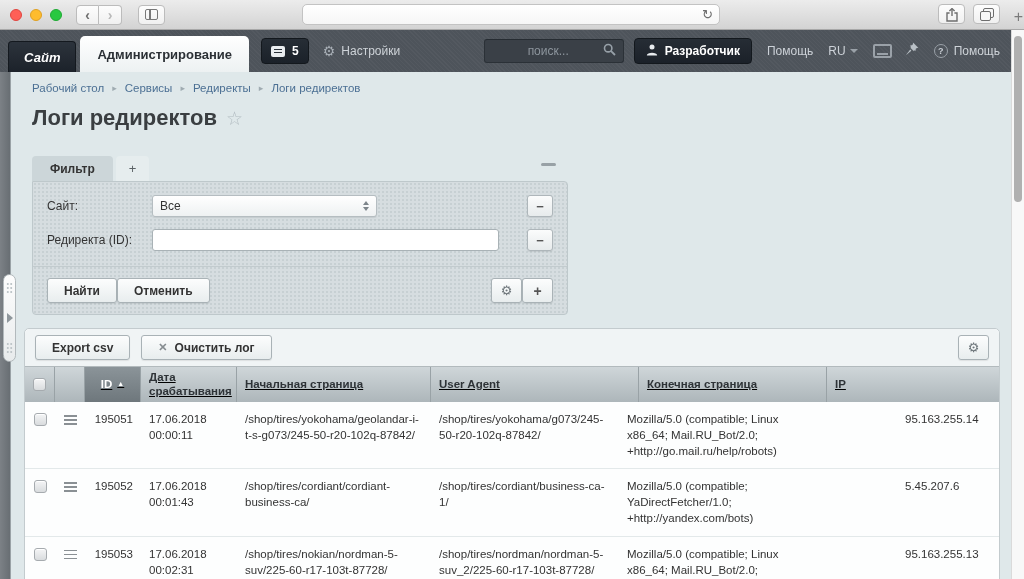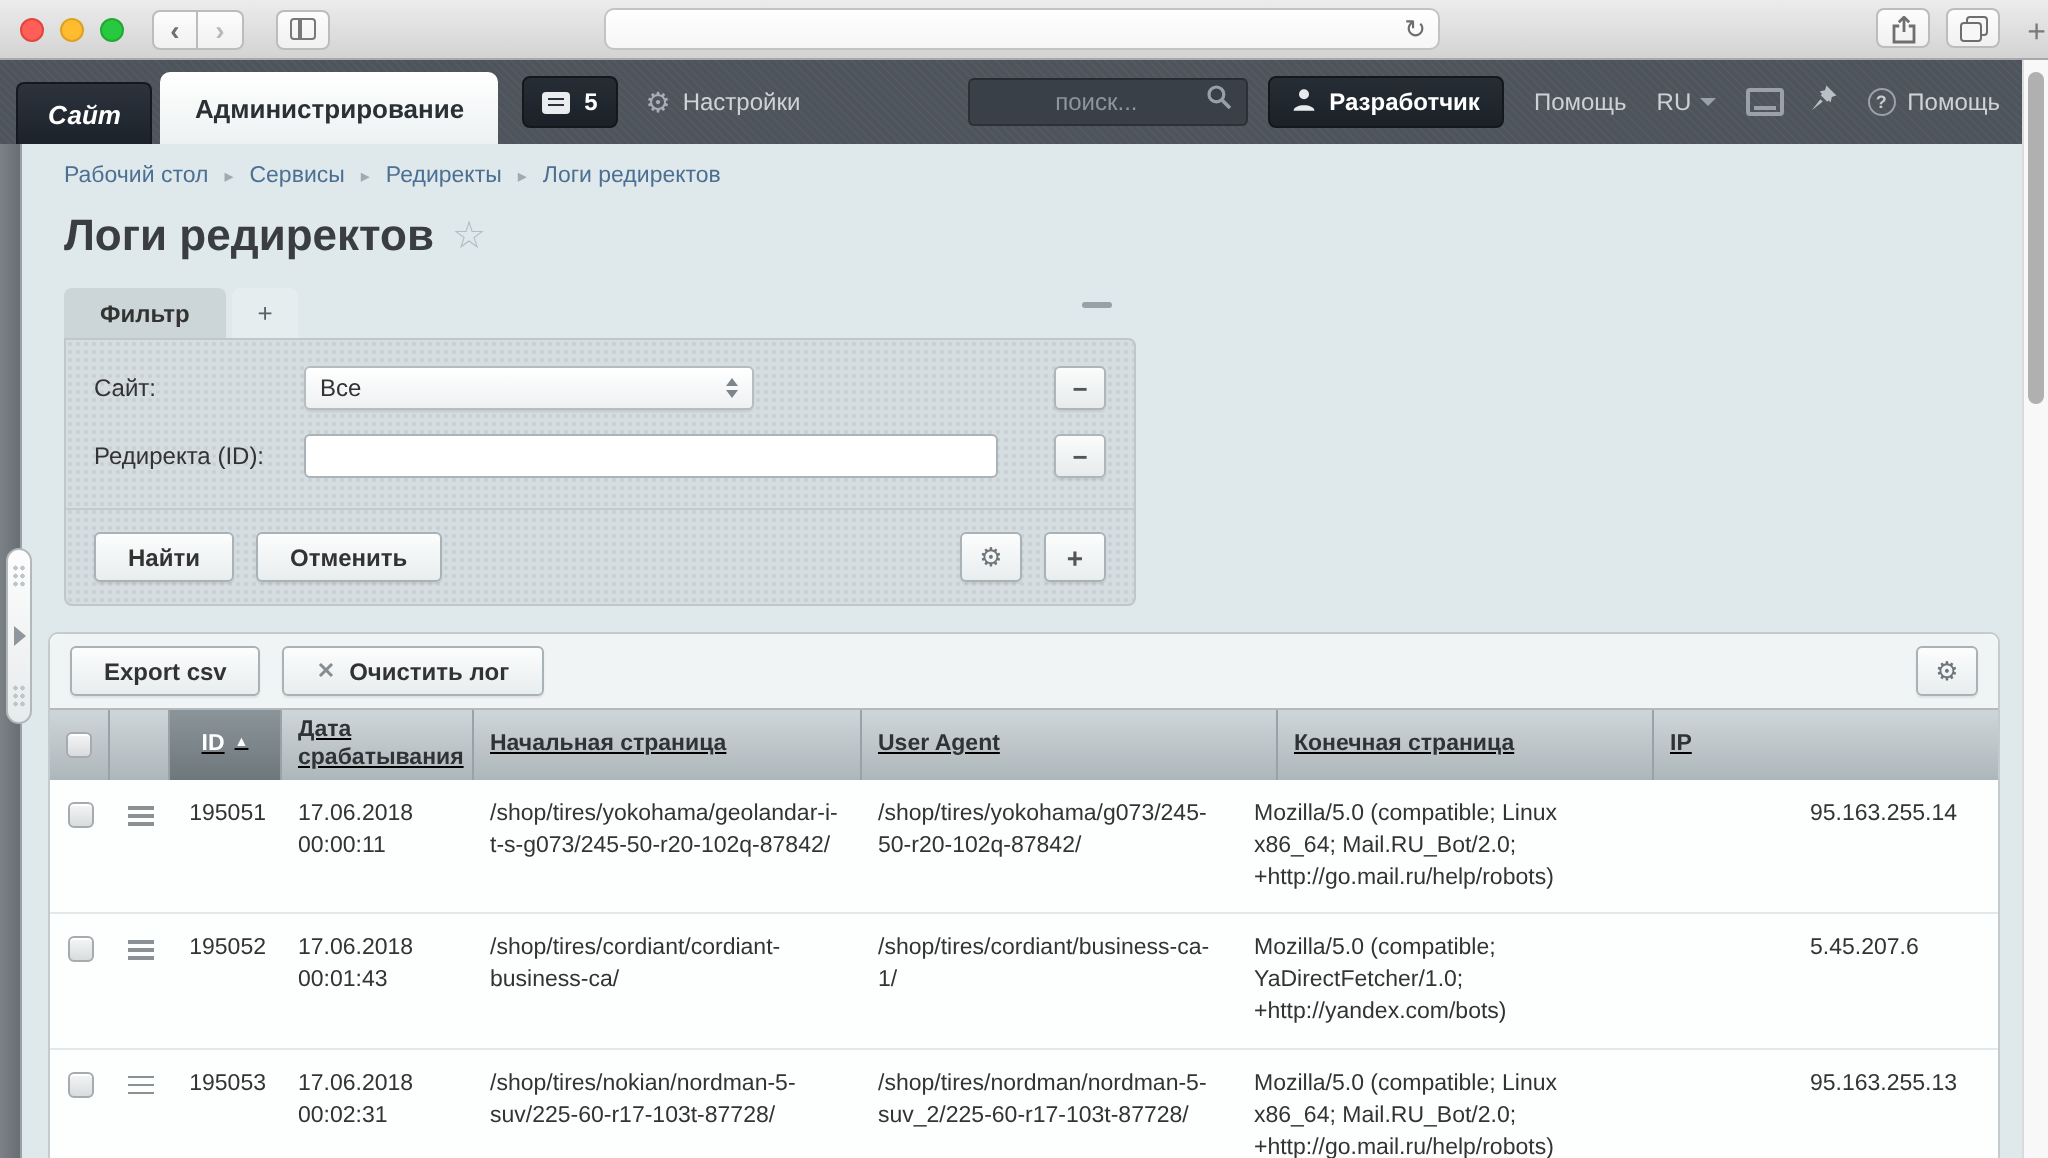--- a/index.html
+++ b/index.html
@@ -93,21 +93,21 @@
   .inner { padding:10px 11px 0 32px; }
 
   .breadcrumb { display:flex; align-items:center; font-size:11.5px; }
   .bc-link { color:#4c7094; }
   .bc-sep { color:#9fabb1; font-size:9px; margin:0 8px; }
   .page-head { margin-top:11px; display:flex; align-items:center; gap:9px; }
   .page-title { font-size:22px; font-weight:bold; color:#3a3e41; }
   .fav-star { color:#b3bdc2; font-size:19px; }
 
   
-  .filter-wrap { position:relative; margin-top:13px; width:536px; }
+  .filter-wrap { position:relative; margin-top:25px; width:536px; }
   .filter-tabs { display:flex; align-items:flex-end; }
   .ftab { height:25px; display:flex; align-items:center; padding:0 18px; border-radius:4px 4px 0 0;
     font-size:12px; }
   .ftab.active { background:#ccd6d9; font-weight:bold; color:#333; }
   .ftab.add { background:#e6edee; color:#5a6165; margin-left:3px; padding:0 13px; font-size:13px; }
   .filter-min { position:absolute; right:12px; top:7px; width:15px; height:3px; background:#98a1a6; border-radius:2px; }
   .filter-panel { background:#d6dde0;
     background-image:radial-gradient(#c7d0d3 1px, transparent 1.1px); background-size:4px 4px;
     border:1px solid #bec8cb; border-radius:0 4px 4px 4px; }
   .ffields { padding:13px 14px 3px 14px; }
@@ -119,21 +119,21 @@
   .fselect .sel-text { flex:1; }
   .stepper { display:flex; flex-direction:column; gap:2px; align-items:center; }
   .stepper i { display:block; width:0; height:0; border-left:3.5px solid transparent; border-right:3.5px solid transparent; }
   .stepper .up { border-bottom:4px solid #7d858b; }
   .stepper .down { border-top:4px solid #7d858b; }
   .ftext { width:347px; height:22px; background:#fff; border:1px solid #a9b2b6; border-radius:3px;
     padding:0 6px; font-size:12px; color:#333; font-family:inherit; outline:none; }
   .minus-btn { margin-left:auto; width:26px; height:22px; background:linear-gradient(#fbfcfc,#e7ebec);
     border:1px solid #aeb6ba; border-radius:3px; box-shadow:0 1px 1px rgba(0,0,0,0.08);
     display:flex; align-items:center; justify-content:center; font-size:13px; font-weight:bold; color:#555; }
-  .ffooter { border-top:1px solid #c2cbce; padding:11px 14px; display:flex; align-items:flex-end; gap:11px; }
+  .ffooter { border-top:1px solid #c2cbce; padding:11px 14px; display:flex; align-items:flex-end; }
   .btn { height:25px; padding:0 16px; background:linear-gradient(#fcfdfd,#e8edee);
     border:1px solid #a9b2b6; border-radius:3px; box-shadow:0 1px 1px rgba(0,0,0,0.08);
     display:flex; align-items:center; font-size:12px; font-weight:bold; color:#333; gap:7px; }
   .sq-btn { width:31px; padding:0; justify-content:center; }
   .gear-dark { color:#6e767b; font-size:13px; font-weight:normal; }
   .plus-glyph { font-size:14px; color:#555; }
   .push-right { margin-left:auto; }
 
   
   .grid-panel { margin:13px 0 0 -8px; width:976px; background:#fbfdfd;

